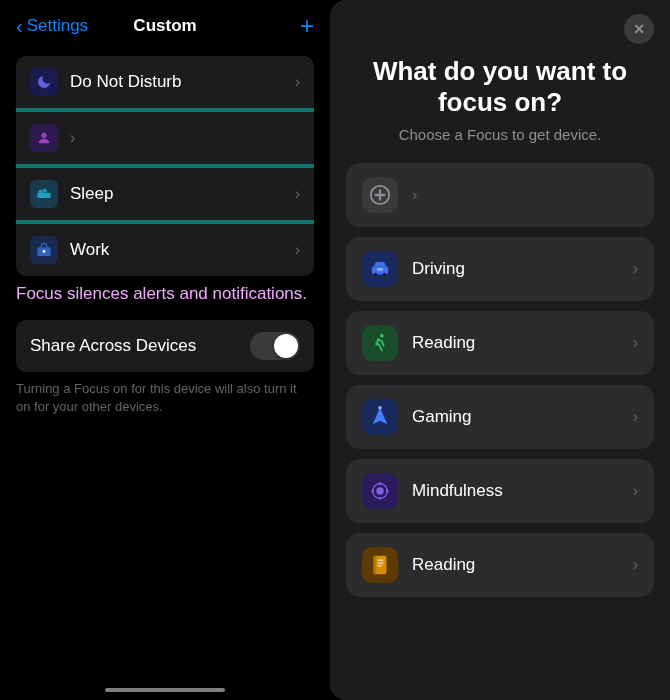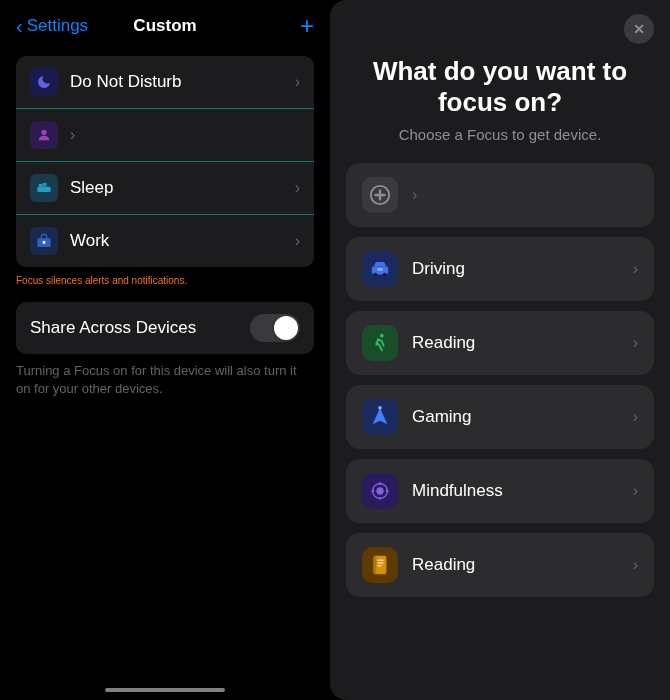--- a/index.html
+++ b/index.html
@@ -67,21 +67,21 @@
       background: #1c1c1e;
       border-radius: 10px;
       margin: 8px 16px 0;
       overflow: hidden;
     }
 
     .list-item {
       display: flex;
       align-items: center;
       padding: 12px 14px;
-      border-bottom: 1px solid #0f766e;
+      border-bottom: 4px solid #0f766e;
       cursor: pointer;
       position: relative;
     }
 
     .list-item:last-child {
       border-bottom: none;
     }
 
     .item-icon {
       width: 28px;
@@ -106,22 +106,22 @@
       color: #fff;
     }
 
     .item-chevron {
       color: #636366;
       font-size: 16px;
     }
 
     .section-footer {
       padding: 8px 16px 16px;
-      font-size: 10px;
-      color: #f97316;
+      font-size: 17px;
+      color: #f0abfc;
     }
 
     .share-section {
       background: #1c1c1e;
       border-radius: 10px;
       margin: 0 16px;
       overflow: hidden;
     }
 
     .share-row {

